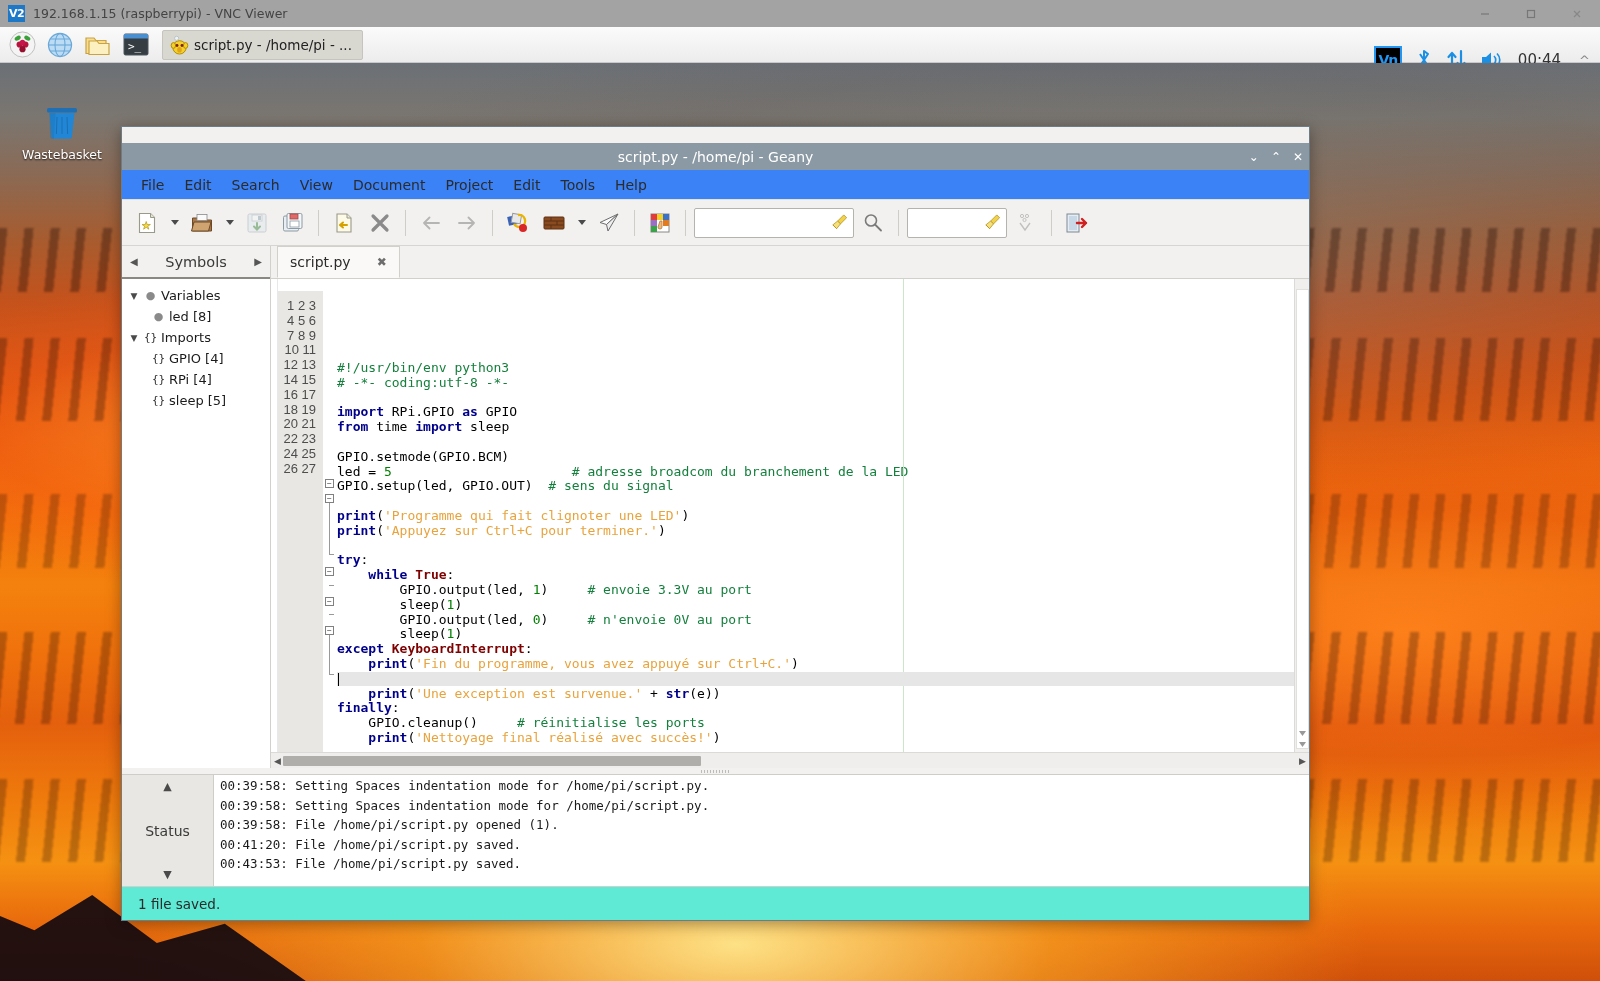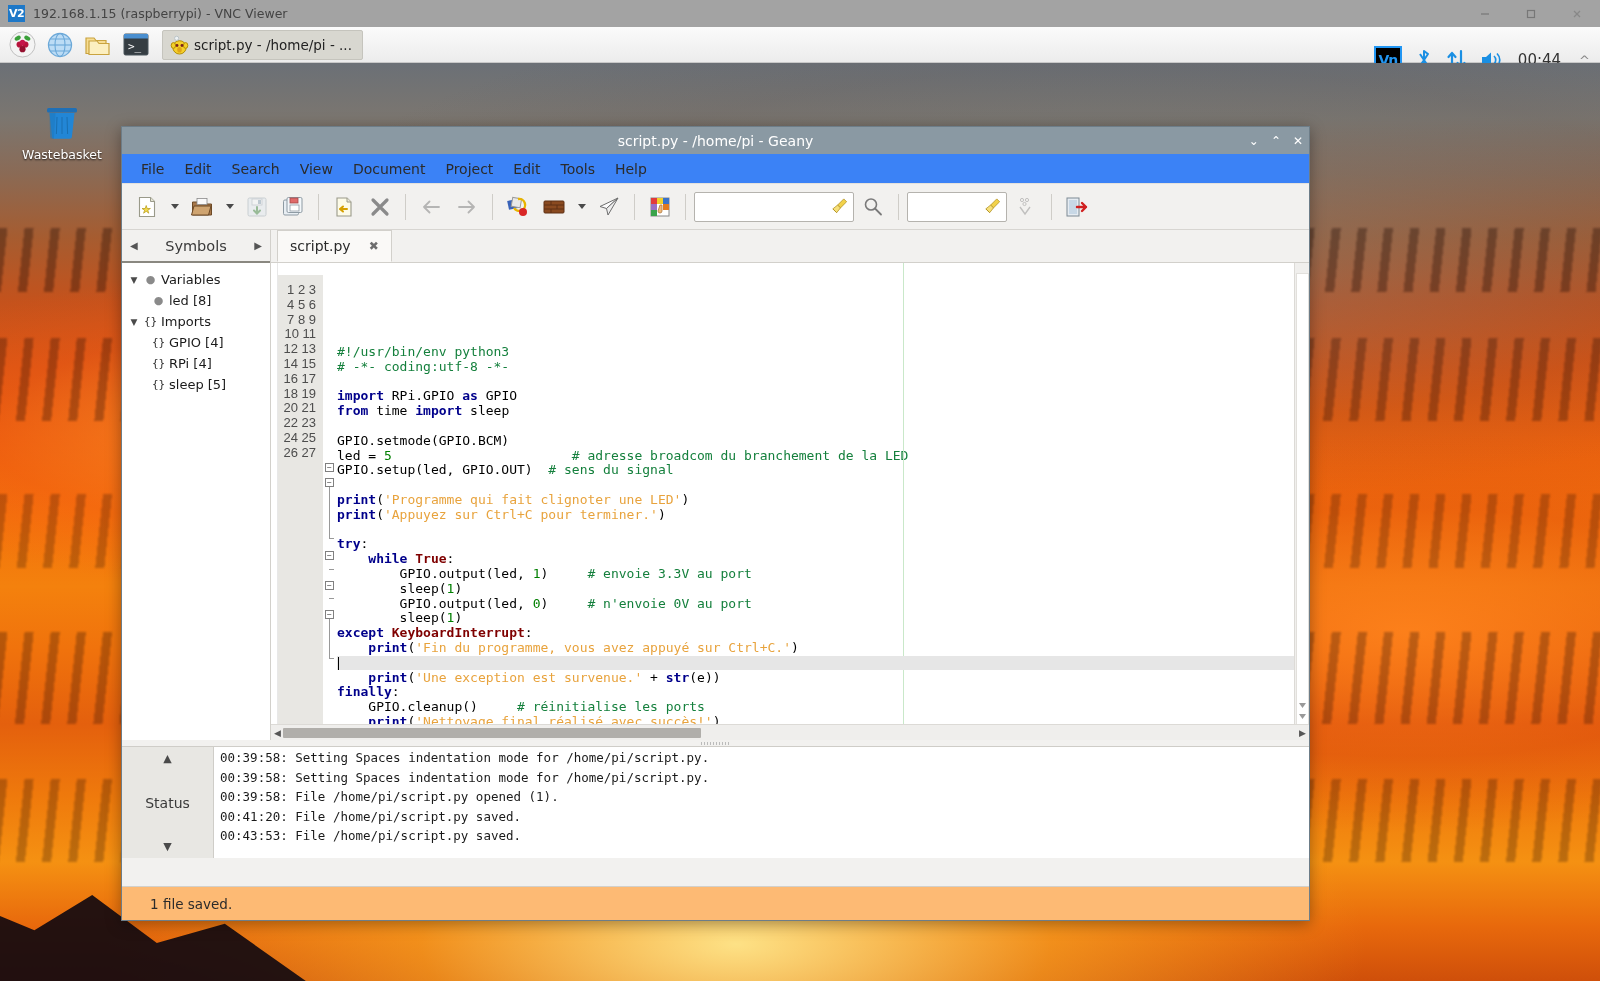--- a/index.html
+++ b/index.html
@@ -101,21 +101,21 @@
 
   
   #geany {
     position: absolute; left: 121px; top: 63px; width: 1189px; height: 795px;
     background: #f2f1ef; border: 1px solid #6d7d88;
     box-shadow: 0 3px 14px rgba(0,0,0,0.35);
     display: flex; flex-direction: column;
   }
   #geany-titlebar {
     height: 27px; background: #8a99a3; display: flex; align-items: center;
-    justify-content: center; position: relative; flex: none;
+    justify-content: center; position: relative; flex: none; margin-top: 16px;
   }
   #geany-title { color: #ffffff; font-size: 14px; }
   #geany-win-btns { position: absolute; right: 6px; top: 0; height: 27px; display: flex; align-items: center; gap: 12px; }
   .gbtn { color: #ffffff; font-size: 12px; line-height: 1; cursor: default; }
 
   #menubar {
     height: 30px; background: #3b82f6; display: flex; align-items: center;
     padding-left: 10px; gap: 2px; flex: none; border-bottom: 1px solid #e3e1dd;
   }
   .menu-item { padding: 4px 9px; font-size: 14px; color: #2b2b2b; border-radius: 2px; }
@@ -150,21 +150,21 @@
   .tree-row { display: flex; align-items: center; gap: 4px; height: 21px; font-size: 13px; color: #1b1b1b; padding-left: 6px; white-space: nowrap; }
   .tri { width: 12px; display: inline-block; color: #4a4a4a; font-size: 9px; text-align: center; }
   .tree-indent { padding-left: 30px; }
   .sym-var { width: 13px; text-align: center; color: #8a8a8a; font-size: 11px; }
   .sym-ns { width: 13px; text-align: center; color: #333; font-size: 11px; font-family: "DejaVu Sans Mono", monospace; }
 
   
   #editor-pane { flex: 1; display: flex; flex-direction: column; min-width: 0; background: #ffffff; }
   #doc-tabs { height: 33px; background: #f2f1ef; display: flex; align-items: flex-end; border-bottom: 1px solid #d2d0cb; }
   #doc-tab {
-    height: 32px; display: flex; align-items: center; gap: 18px; padding: 0 12px;
+    height: 32px; display: flex; align-items: center; gap: 26px; padding: 0 12px;
     background: #faf9f7; border: 1px solid #d2d0cb; border-bottom: 1px solid #faf9f7;
     font-size: 14px; color: #2b2b2b; margin-left: 6px;
   }
   .tab-close { color: #6d6d6d; font-size: 12px; }
 
   #editor-wrap { flex: 1; display: flex; min-height: 0; position: relative; background: #fff; }
   #code-scroll { flex: 1; display: flex; overflow: hidden; position: relative; }
   #fold-strip { width: 7px; background: #ffffff; border-right: 1px solid #e8e8e8; }
   #gutter {
     width: 45px; background: #e8e7e3; color: #4d4d4d;
@@ -219,22 +219,22 @@
   .msg-nav { color: #4a4a4a; font-size: 11px; }
   #msg-tab-status { font-size: 14px; color: #3a3a3a; }
   #msg-list {
     flex: 1; background: #ffffff; overflow: hidden; padding: 1px 0 0 6px;
     font-family: "DejaVu Sans Mono", "Liberation Mono", monospace; font-size: 12.5px;
     color: #1a1a1a; line-height: 19.5px;
   }
   .msg-row { white-space: pre; }
 
   #statusbar {
-    height: 34px; background: #fdba74; border-top: 1px solid #d2d0cb;
-    display: flex; align-items: center; padding-left: 28px; font-size: 13.5px; color: #2b2b2b; flex: none; margin-top: 28px;
+    height: 34px; background: #5eead4; border-top: 1px solid #d2d0cb;
+    display: flex; align-items: center; padding-left: 16px; font-size: 13.5px; color: #2b2b2b; flex: none;
   }
 </style>
 </head>
 <body>
 
 <div id="vnc-window">
 
   <div id="vnc-titlebar">
     <div id="vnc-title-left">
       <div class="vnc-logo">V2</div>

